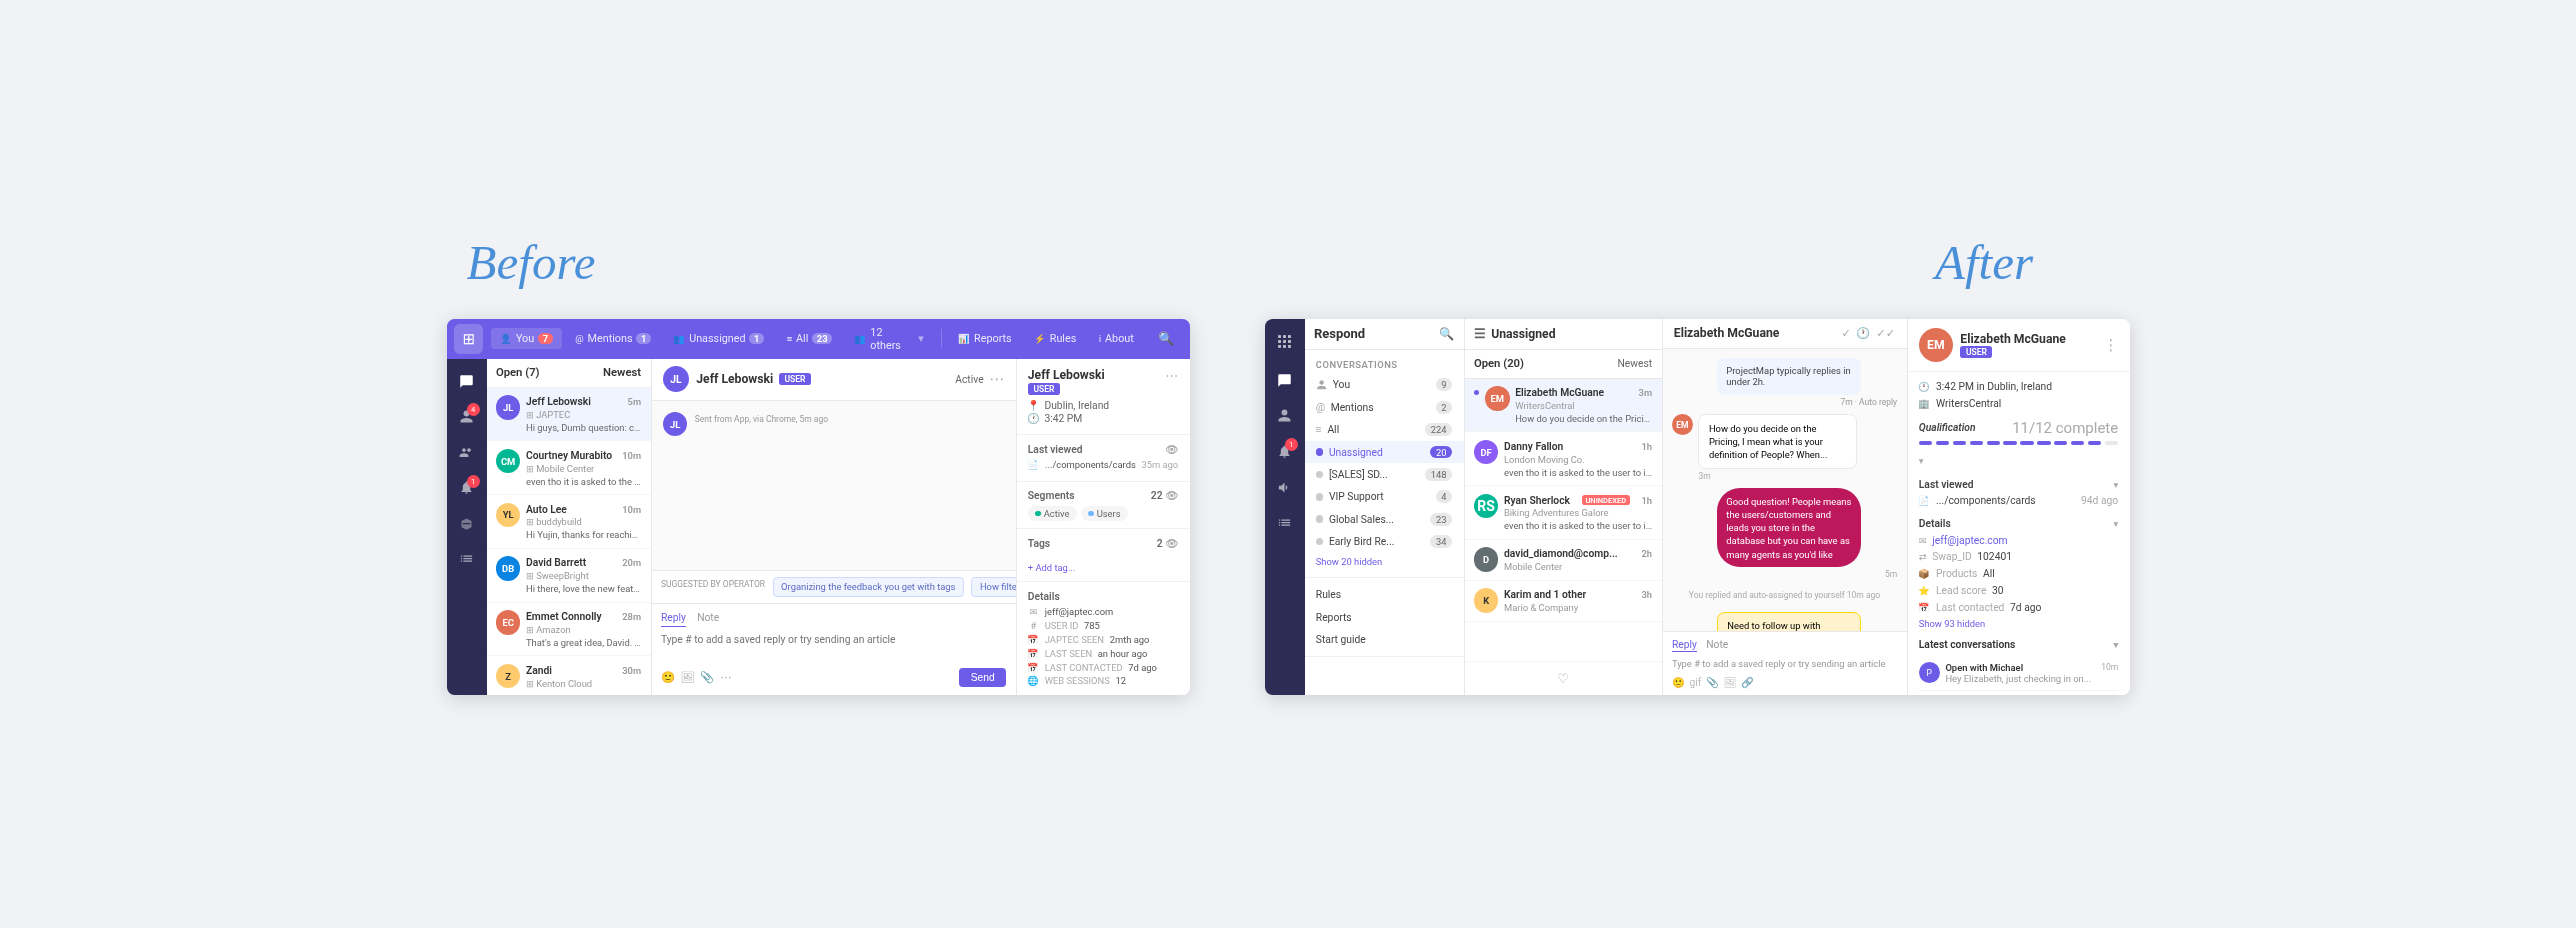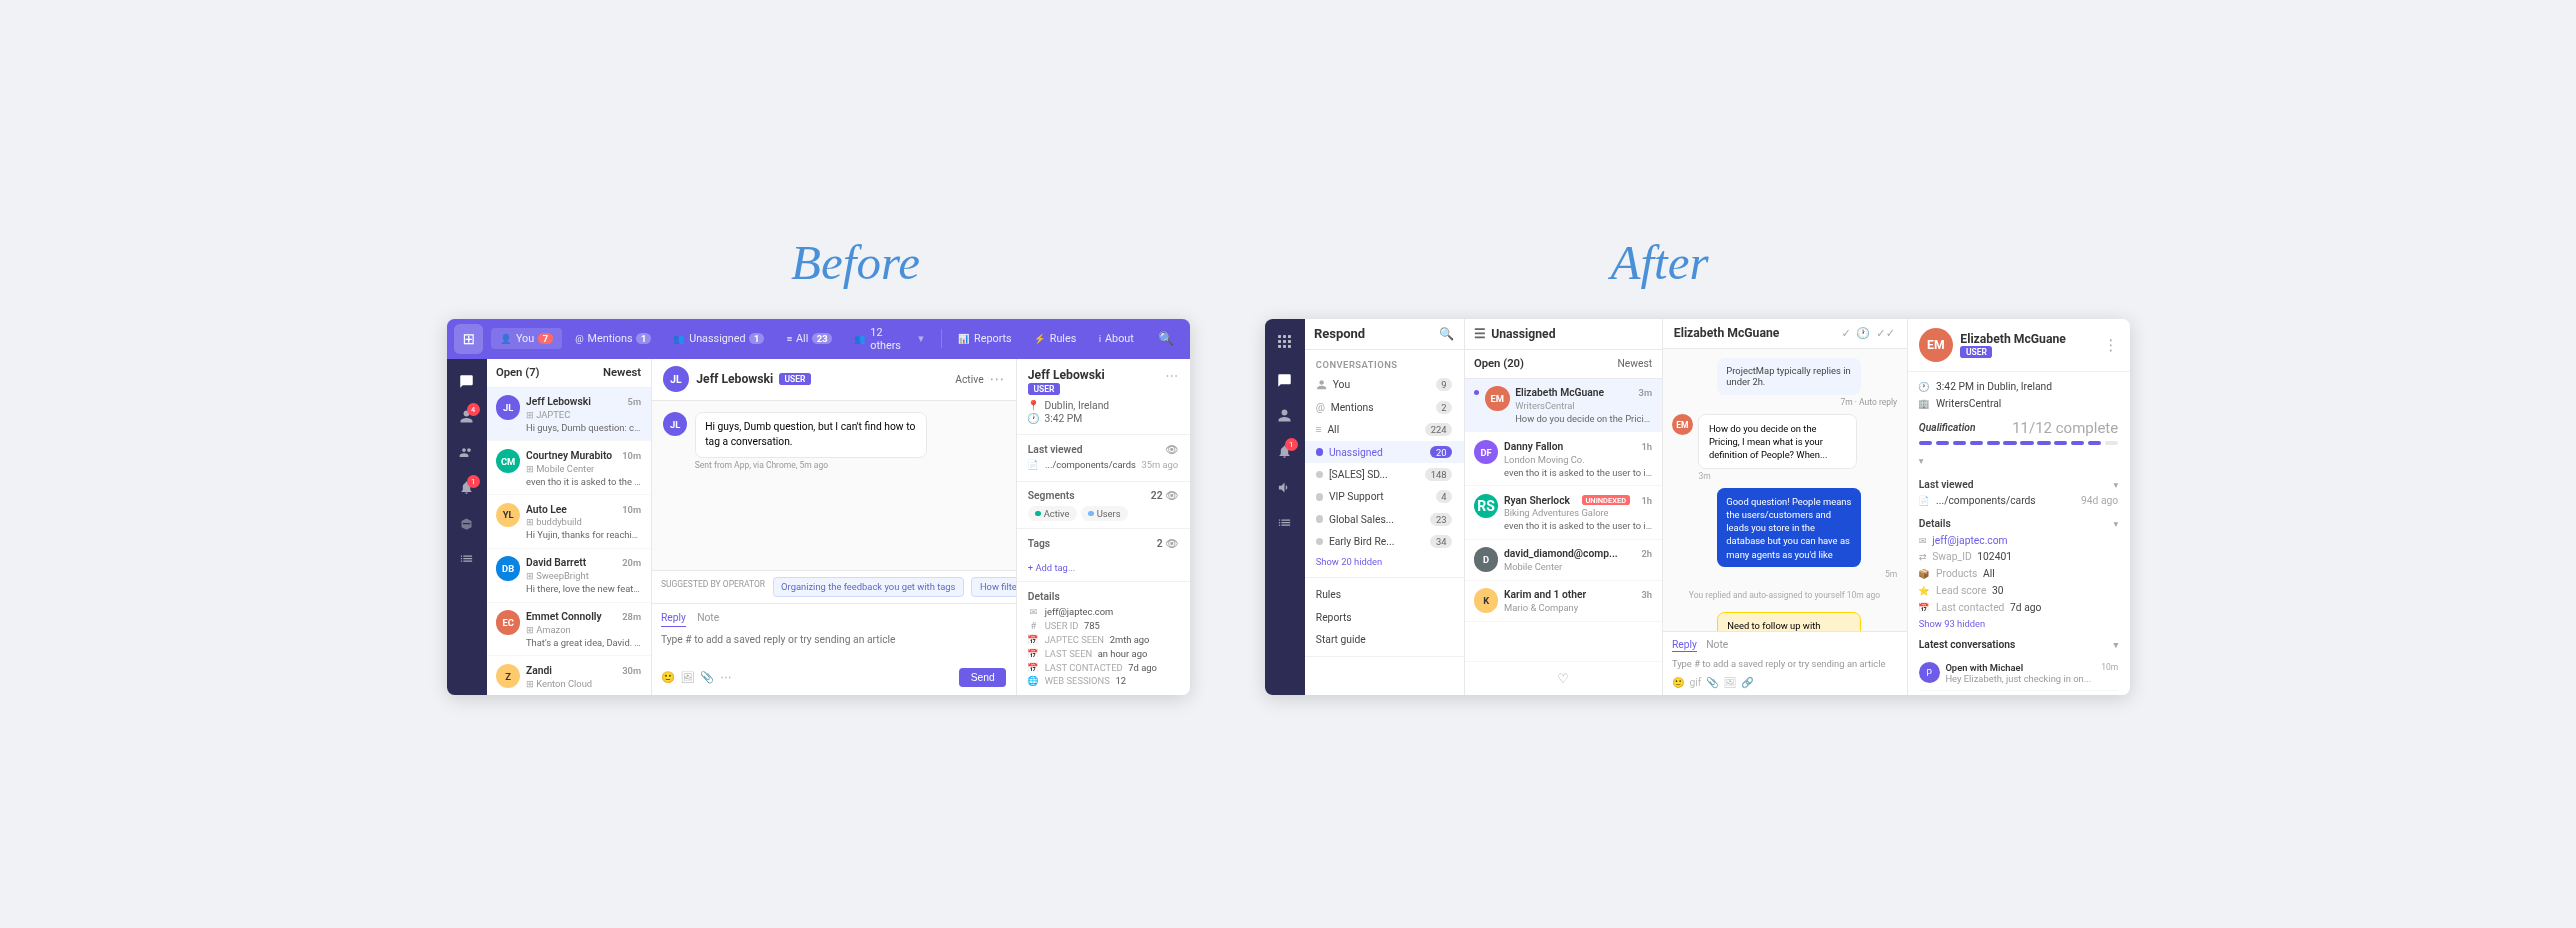--- a/index.html
+++ b/index.html
@@ -21,21 +21,21 @@
       flex-direction: column;
       align-items: center;
       justify-content: center;
       transform-origin: top left;
       transform: scale(1);
     }
 
     .titles-row {
       display: flex;
       width: 2257px;
-      justify-content: center;
+      justify-content: space-between;
       margin-bottom: 28px;
     }
 
     .section-title {
       font-family: 'Georgia', serif;
       font-size: 49px;
       color: #4a90d9;
       font-style: italic;
       font-weight: normal;
     }
@@ -610,23 +610,24 @@
       max-width: 80%;
     }
 
     .after-msg-bubble.received {
       background: white;
       border: 0.9px solid #e8e8e8;
       align-self: flex-start;
     }
 
     .after-msg-bubble.sent {
-      background: #1d4ed8;
+      background: #be185d;
       color: white;
       align-self: flex-end;
+      border-radius: 23px;
     }
 
     .after-msg-bubble.note {
       background: #fff3cd;
       border: 0.9px solid #ffd700;
       align-self: flex-end;
     }
 
     .after-msg-meta {
       font-size: 8.5px;
@@ -1121,23 +1122,20 @@
             <div style="display:flex; align-items:center; gap:5.6px;">
               <span style="font-size:10.3px; color:#666;">Active</span>
               <span style="font-size:15px; color:#aaa;">⋯</span>
             </div>
           </div>
 
           <div class="chat-messages">
             <div style="display:flex; gap:7.5px; align-items:flex-start;">
               <div style="width:24.5px; height:24.5px; border-radius:50%; background:#6c5ce7; display:flex; align-items:center; justify-content:center; color:white; font-size:9.4px; font-weight:bold; flex-shrink:0;">JL</div>
               <div>
-                <div class="message-bubble user">
-                  <span>Hi guys, Dumb question, but I can't find how to tag a conversation.</span>
-                </div>
                 <div class="message-meta">Sent from App, via Chrome, 5m ago</div>
               </div>
             </div>
           </div>
 
           <div class="suggested-bar">
             <span class="suggested-label">SUGGESTED BY OPERATOR</span>
             <div class="suggested-chip">Organizing the feedback you get with tags</div>
             <div class="suggested-chip">How filters, segments and tags work</div>
 

